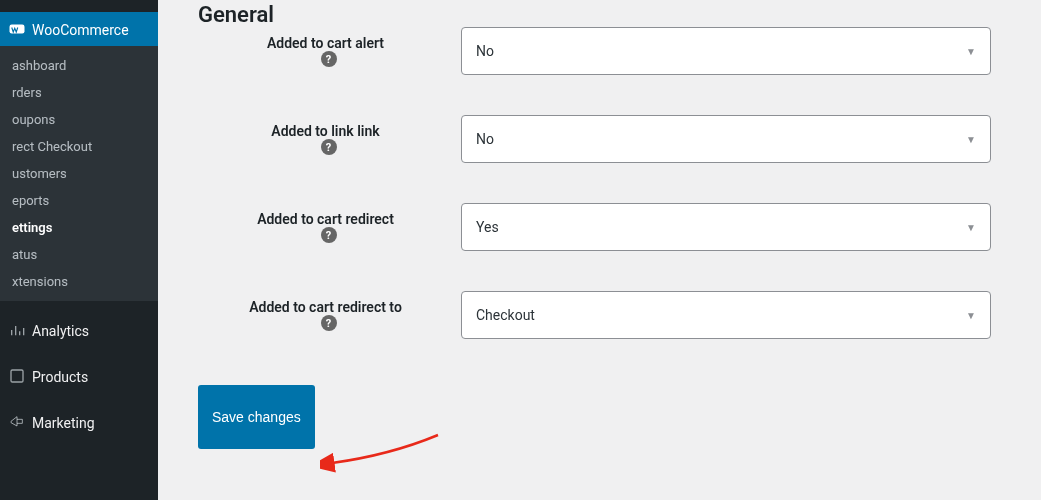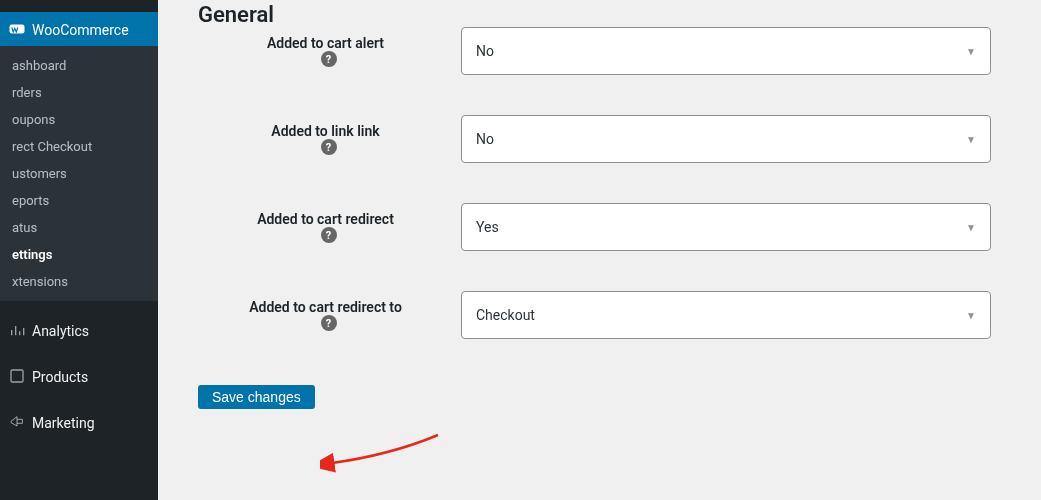--- a/index.html
+++ b/index.html
@@ -130,21 +130,21 @@
       cursor: pointer;
     }
     .select-caret {
       color: #8c8f94;
       font-size: 10px;
     }
     .save-btn {
       background: #0073aa;
       color: #fff;
       border: none;
-      padding: 4px 14px;
+      padding: 24px 14px;
       font-size: 14px;
       border-radius: 3px;
       cursor: pointer;
       margin-top: 6px;
     }
     .arrow-svg {
       position: absolute;
       left: 320px;
       top: 425px;
       pointer-events: none;
@@ -163,22 +163,22 @@
     </span>
     <span>WooCommerce</span>
   </div>
   <div class="sidebar-sub">
     <div class="sidebar-sub-item">ashboard</div>
     <div class="sidebar-sub-item">rders</div>
     <div class="sidebar-sub-item">oupons</div>
     <div class="sidebar-sub-item">rect Checkout</div>
     <div class="sidebar-sub-item">ustomers</div>
     <div class="sidebar-sub-item">eports</div>
+    <div class="sidebar-sub-item active">ettings</div>
     <div class="sidebar-sub-item">atus</div>
-    <div class="sidebar-sub-item active">ettings</div>
     <div class="sidebar-sub-item">xtensions</div>
   </div>
   <div class="sidebar-main-item">
     <span class="icon">
       <svg width="16" height="16" viewBox="0 0 24 24">
           <path d="M4 20 L4 12 M10 20 L10 6 M16 20 L16 14 M22 20 L22 9" stroke="rgba(240,246,252,0.6)" stroke-width="2"></path>
         </svg>
     </span>
     <span>Analytics</span>
   </div>

